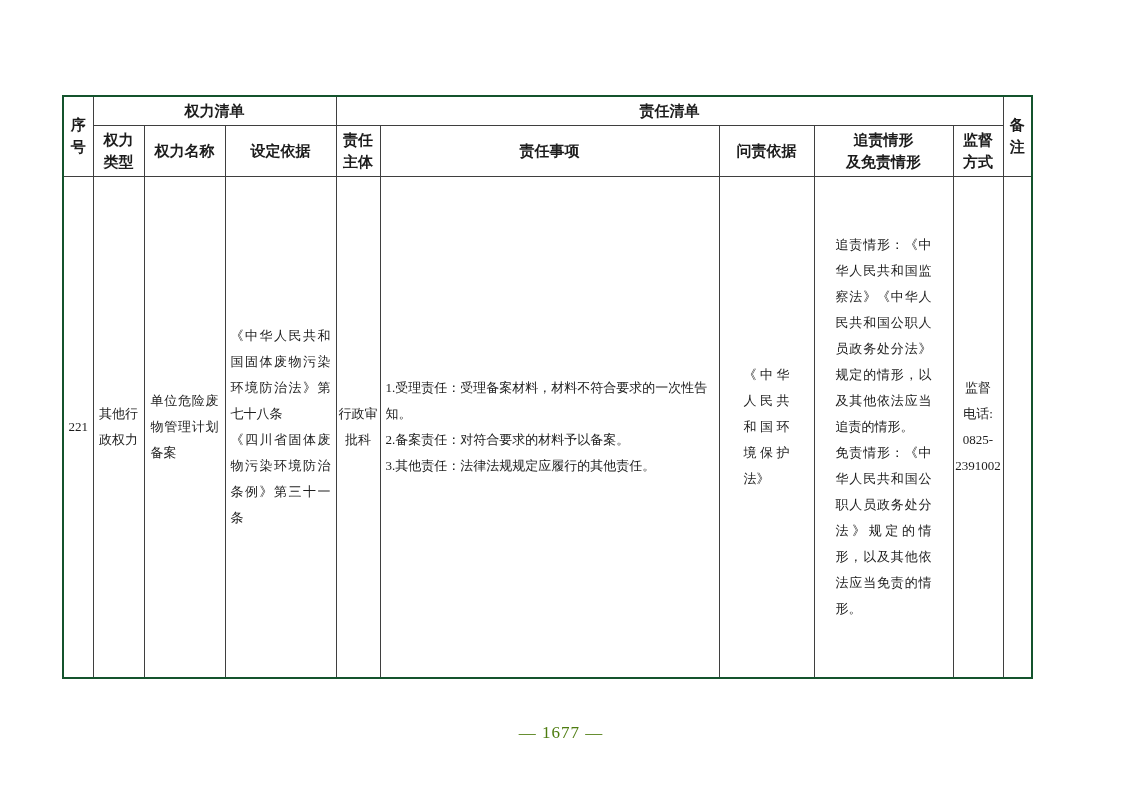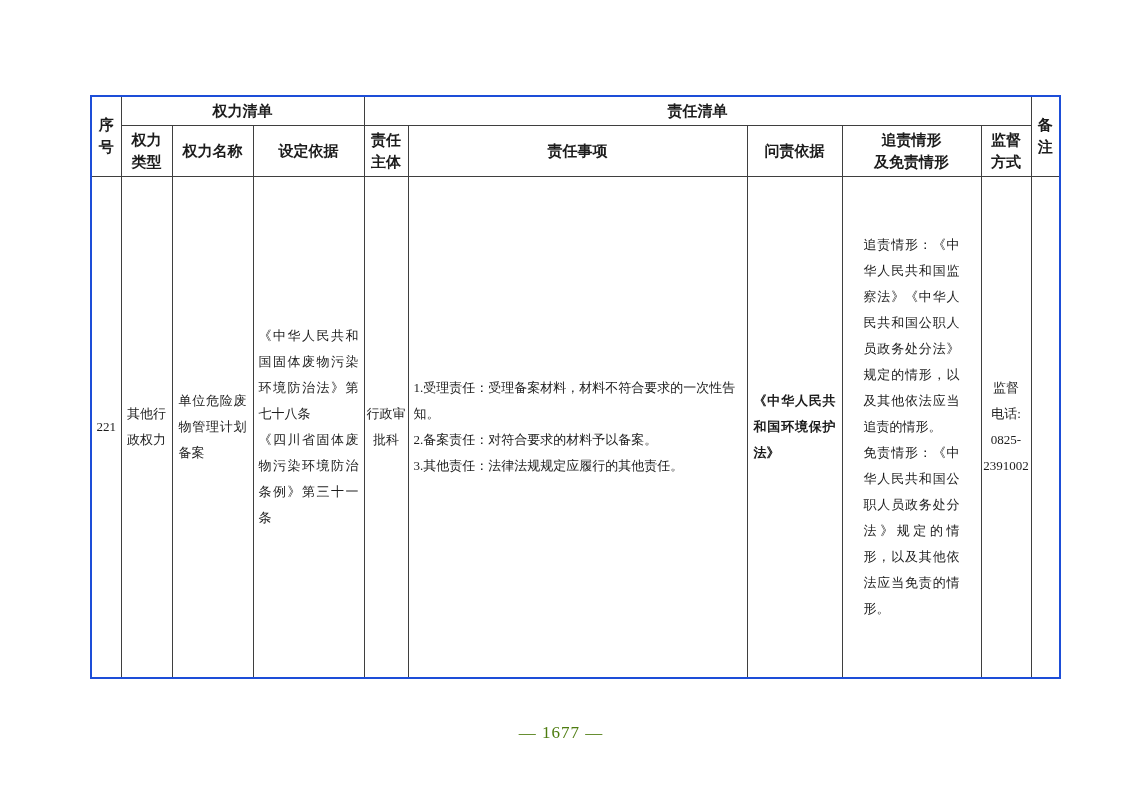--- a/index.html
+++ b/index.html
@@ -5,25 +5,25 @@
   html,body { margin:0; padding:0; }
   body {
     width:1122px; height:793px;
     background:#ffffff;
     position:relative;
     font-family:"Liberation Serif", serif;
     color:#1c1c1c;
     overflow:hidden;
   }
   table.doc-table {
-    position:absolute; left:90px; top:95px;
+    position:absolute; left:62px; top:95px;
     width:969px;
     border-collapse:collapse;
     table-layout:fixed;
-    border:2px solid #1d4ed8;
+    border:2px solid #14532d;
   }
   .doc-table th, .doc-table td {
     border:1.5px solid #3f3f3f;
     vertical-align:middle;
     overflow:hidden;
   }
   .doc-table th {
     font-family:"Liberation Sans", sans-serif;
     font-weight:700;
     font-size:15px;
@@ -40,21 +40,21 @@
     line-height:26px;
   }
   .c-serial { text-align:center; font-size:14px;margin-left:28px; }
   .c-type   { text-align:center; padding:1px 4px; }
   .c-name   { text-align:justify; text-justify:inter-character; padding:12px 6px; }
   .c-basis  { text-align:justify; text-justify:inter-character; padding:12px 5px;
               font-size:12px; white-space:pre-line; }
   .c-body   { text-align:center; padding:0 1px; }
   .c-items  { text-align:left; padding:16px 5px; font-size:12px;
               line-height:26px; white-space:pre-line; }
-  .c-wenze  { text-align:justify; text-justify:inter-character; padding:0 6px;font-weight:bold; }
+  .c-wenze  { text-align:justify; text-justify:inter-character; padding:0 24px; }
   .c-pursuit{ text-align:justify; text-justify:inter-character; padding:0 21px;
               font-size:12px; line-height:25px; white-space:pre-line; }
   .c-superv { text-align:center; padding:0 1px; font-size:12px;
               line-height:26px; white-space:pre-line; }
   .page-number {
     position:absolute; left:0; right:0; top:723px;
     text-align:center;
     font-size:17px;
     letter-spacing:1px;
     color:#4d7c0f;

